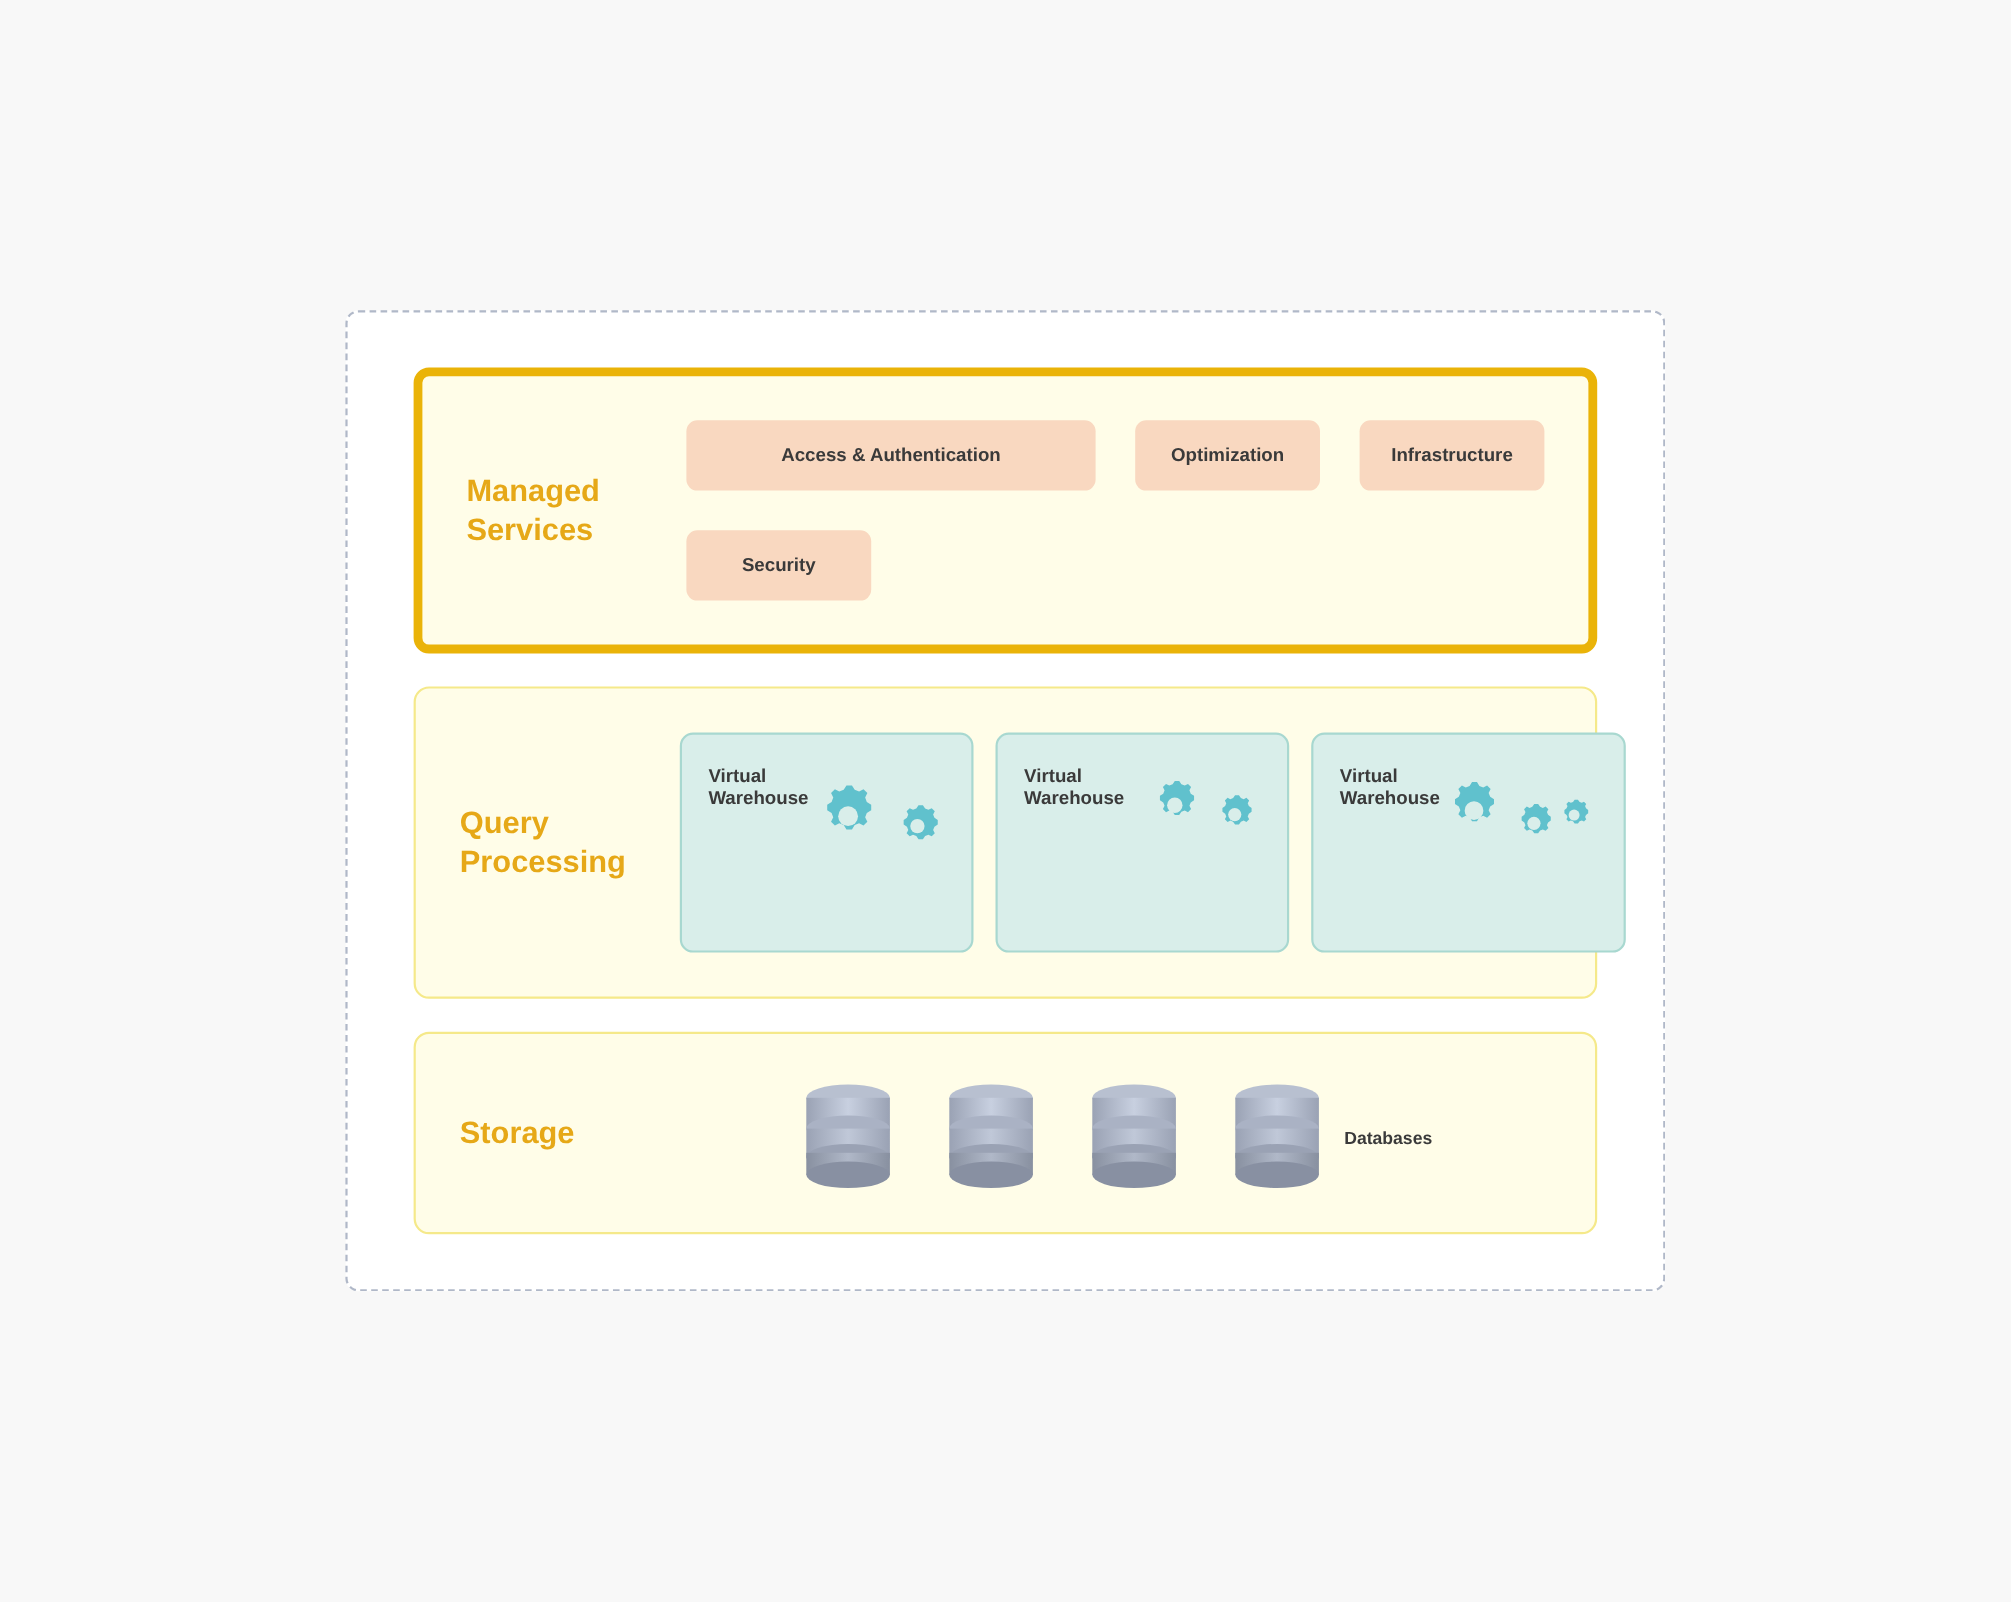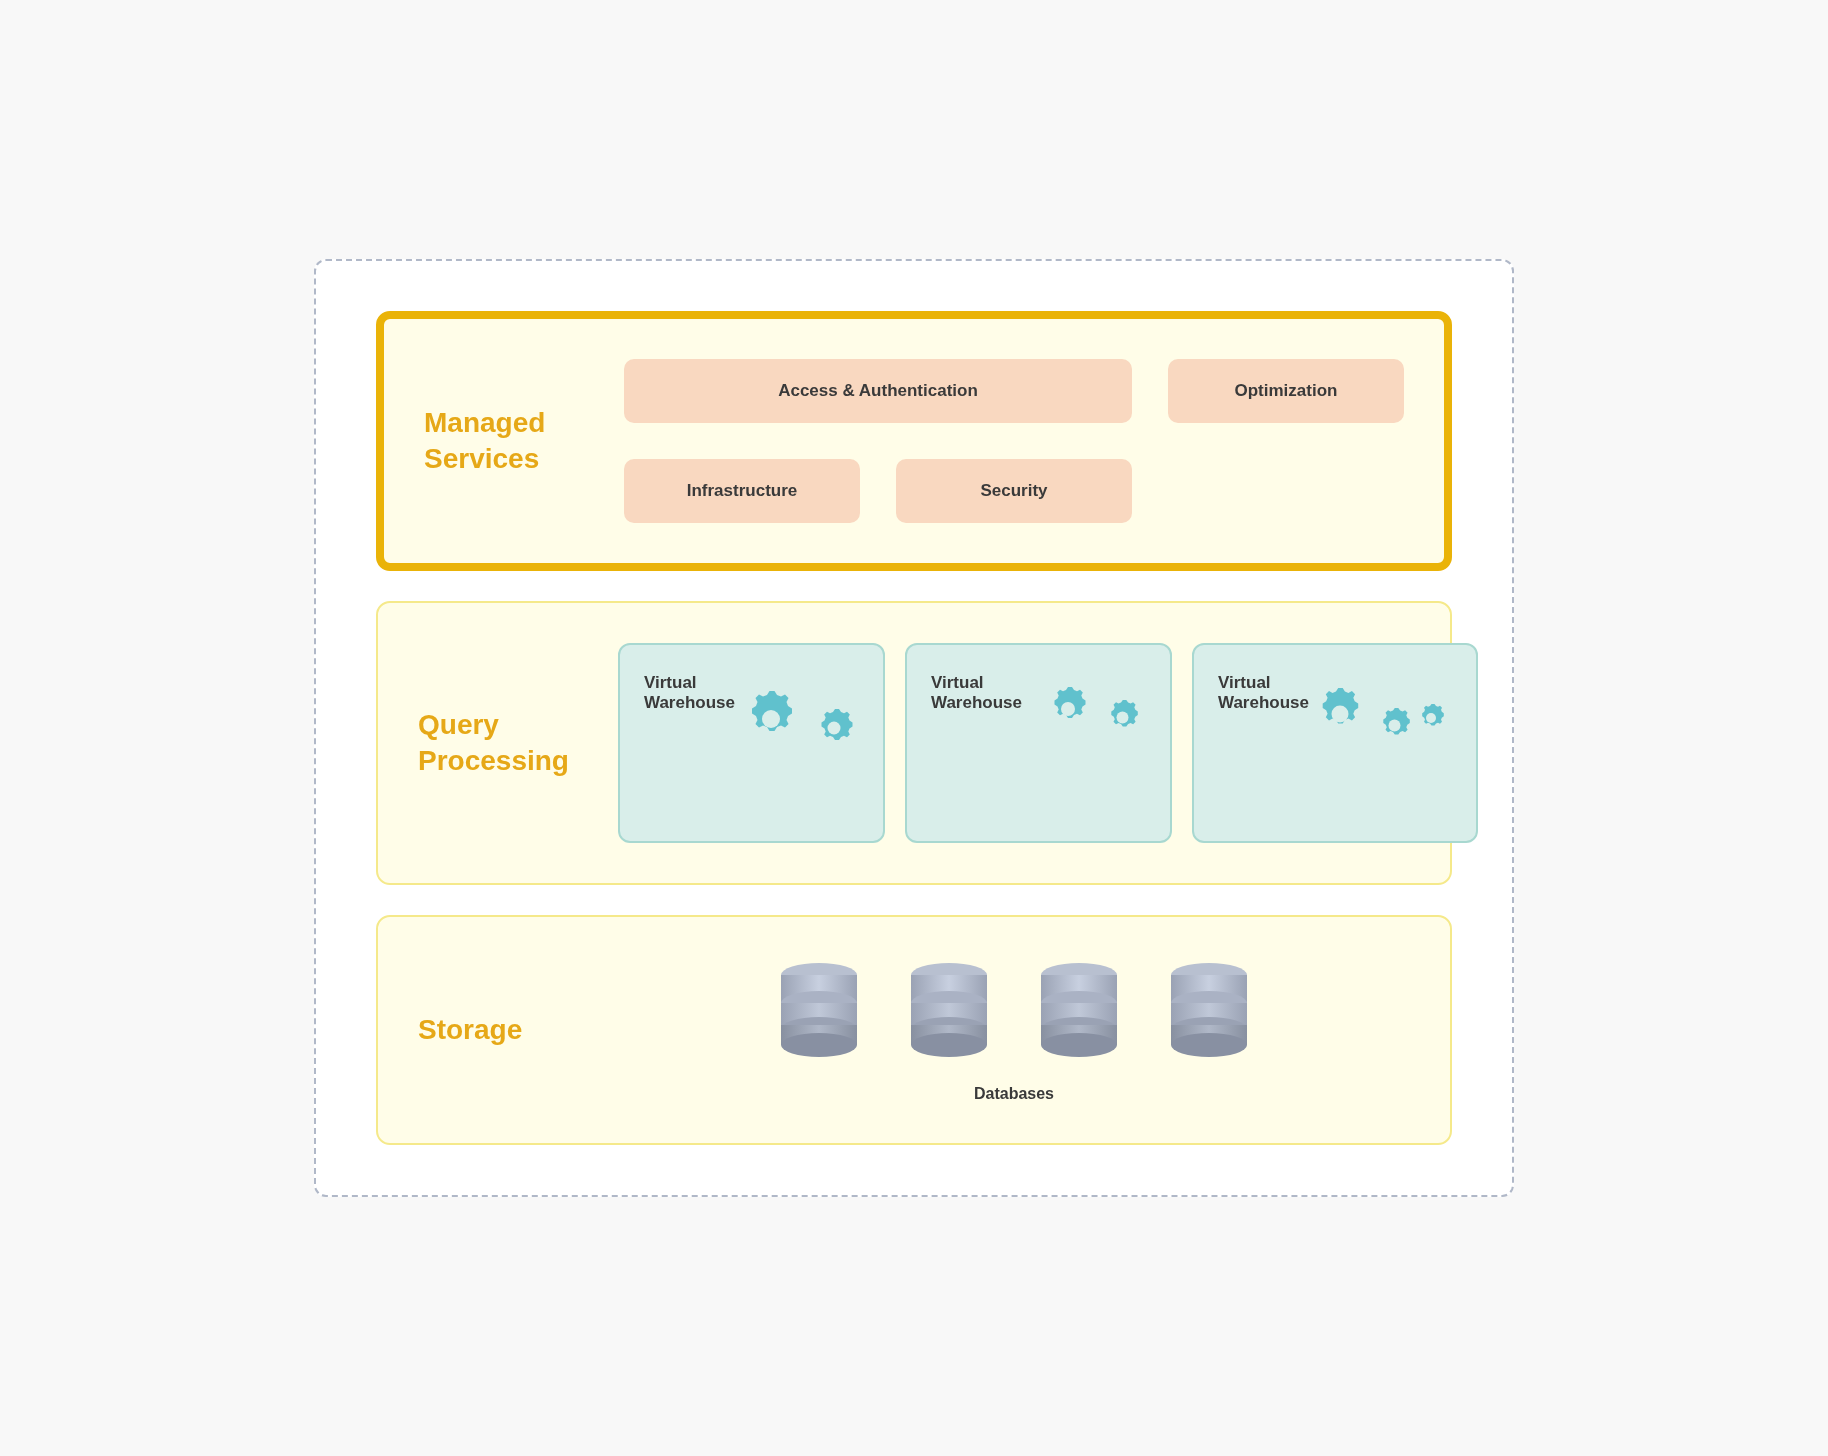--- a/index.html
+++ b/index.html
@@ -54,21 +54,21 @@
       font-weight: 700;
       color: #e6a817;
       line-height: 1.3;
       min-width: 160px;
       flex-shrink: 0;
     }
 
     
     .managed-grid {
       display: grid;
-      grid-template-columns: 1fr 1fr 1fr;
+      grid-template-columns: 1fr 1fr 1fr 1fr;
       grid-template-rows: auto auto;
       gap: 36px;
       flex: 1;
     }
 
     .managed-card {
       background: #f9d8c0;
       border-radius: 10px;
       padding: 22px 28px;
       display: flex;
@@ -119,21 +119,21 @@
       padding-top: 10px;
     }
 
     .gear-svg {
       fill: #4ab8c8;
     }
 
     
     .storage-content {
       display: flex;
-      flex-direction: column;
+      flex-direction: row;
       align-items: center;
       justify-content: center;
       flex: 1;
       gap: 16px;
     }
 
     .databases-row {
       display: flex;
       gap: 40px;
       align-items: flex-end;

